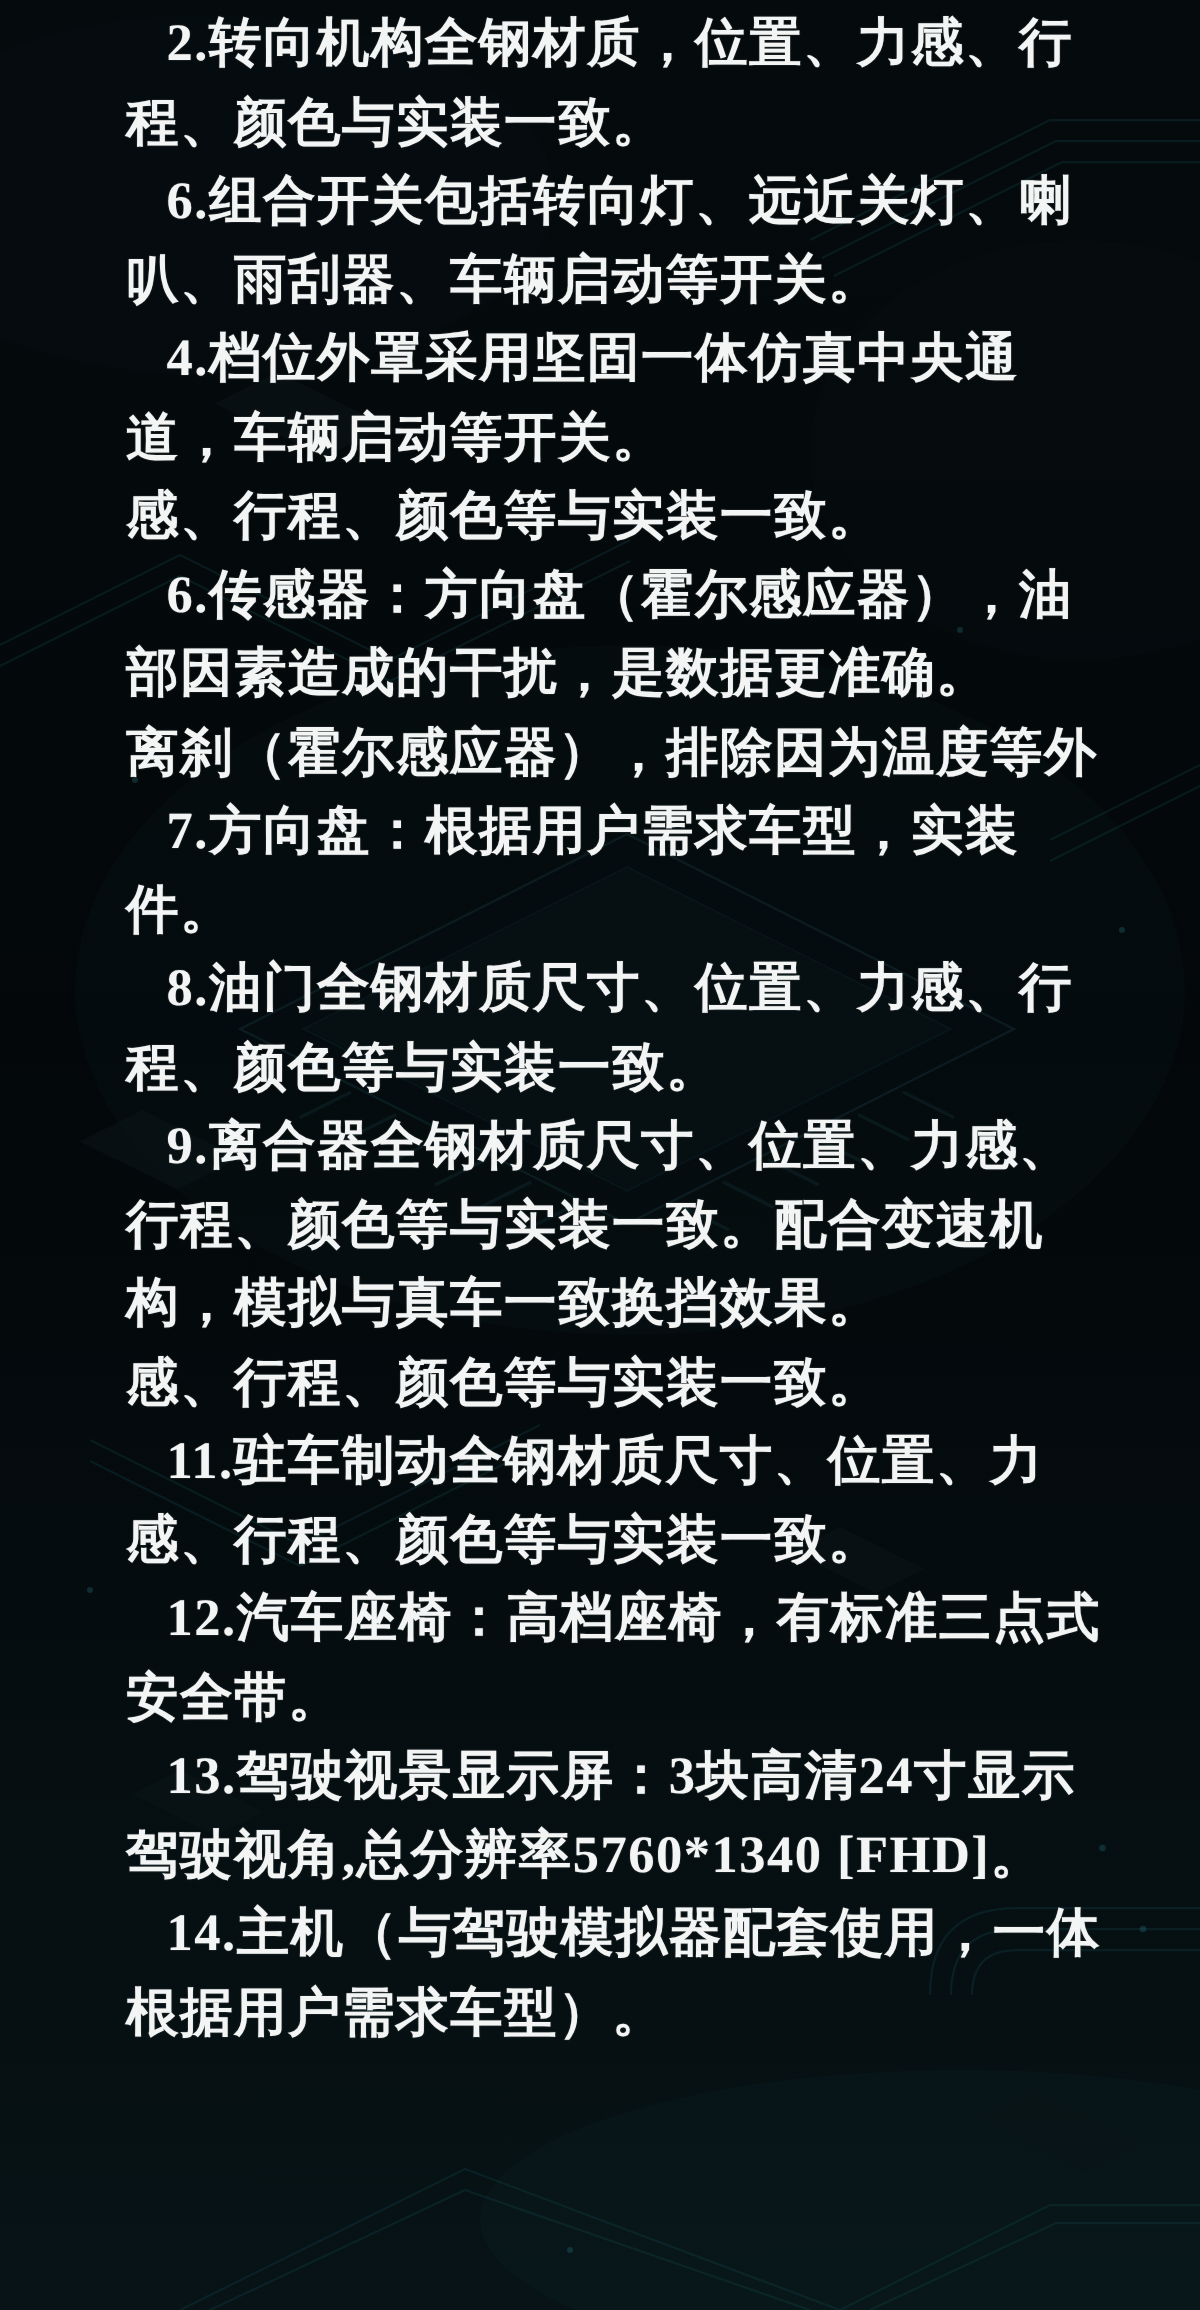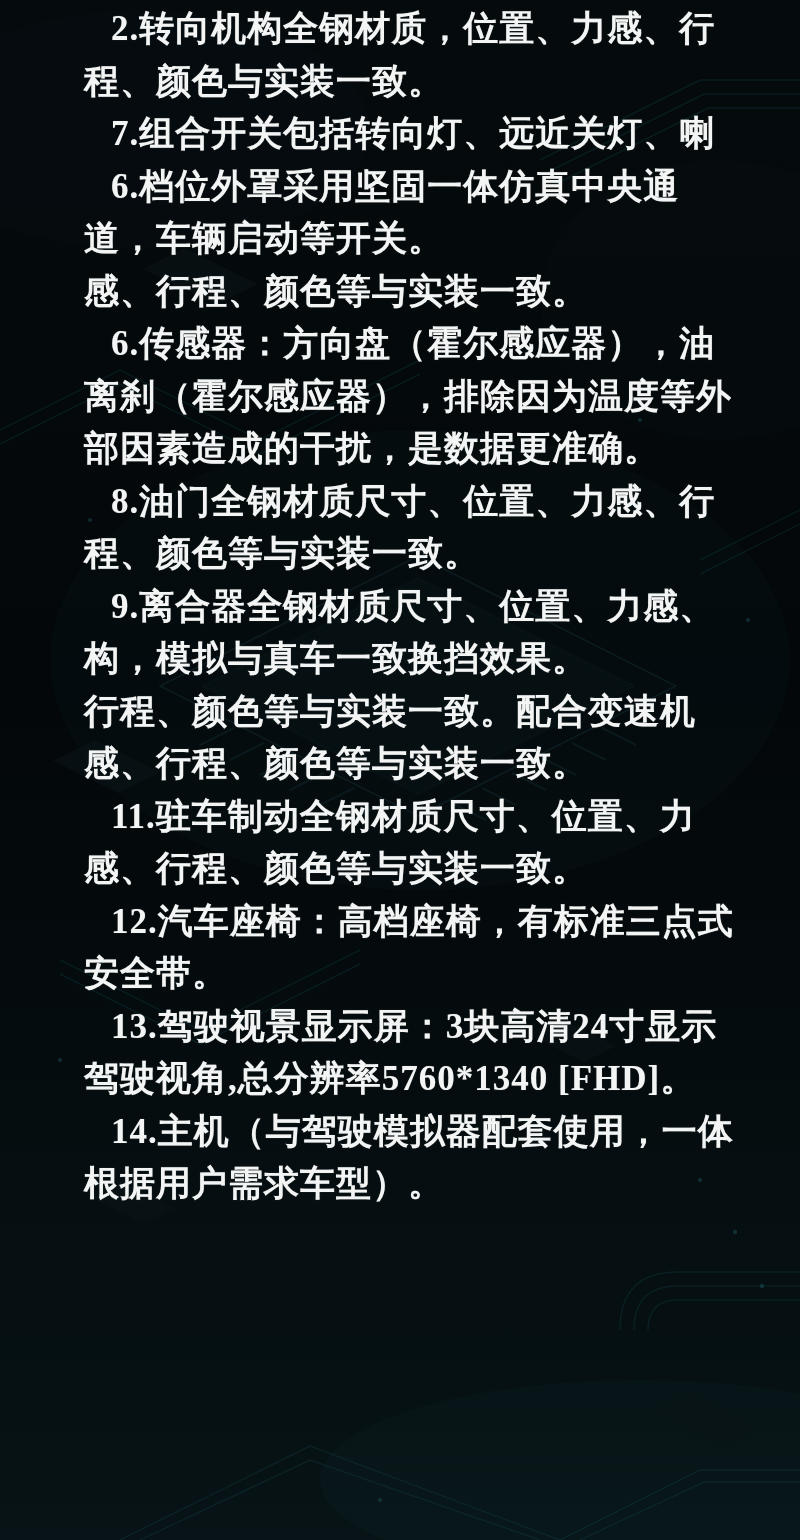--- a/index.html
+++ b/index.html
@@ -126,48 +126,53 @@
   </svg>
 
   <div class="text-layer">
 
     <p class="para">
       <span class="line first">2.转向机构全钢材质，位置、力感、行</span>
       <span class="line">程、颜色与实装一致。</span>
     </p>
 
     <p class="para">
-      <span class="line first">7.组合开关包括转向灯、远近关灯、喇</span>
+      <span class="line first">6.组合开关包括转向灯、远近关灯、喇</span>
+      <span class="line">叭、雨刮器、车辆启动等开关。</span>
     </p>
 
     <p class="para">
-      <span class="line first">6.档位外罩采用坚固一体仿真中央通</span>
+      <span class="line first">4.档位外罩采用坚固一体仿真中央通</span>
       <span class="line">道，车辆启动等开关。</span>
     </p>
 
     <p class="para">
       <span class="line">感、行程、颜色等与实装一致。</span>
     </p>
 
     <p class="para">
       <span class="line first">6.传感器：方向盘（霍尔感应器），油</span>
+      <span class="line">部因素造成的干扰，是数据更准确。</span>
       <span class="line">离刹（霍尔感应器），排除因为温度等外</span>
-      <span class="line">部因素造成的干扰，是数据更准确。</span>
     </p>
 
+    <p class="para">
+      <span class="line first">7.方向盘：根据用户需求车型，实装</span>
+      <span class="line">件。</span>
+    </p>
 
     <p class="para">
       <span class="line first">8.油门全钢材质尺寸、位置、力感、行</span>
       <span class="line">程、颜色等与实装一致。</span>
     </p>
 
     <p class="para">
       <span class="line first">9.离合器全钢材质尺寸、位置、力感、</span>
+      <span class="line">行程、颜色等与实装一致。配合变速机</span>
       <span class="line">构，模拟与真车一致换挡效果。</span>
-      <span class="line">行程、颜色等与实装一致。配合变速机</span>
     </p>
 
     <p class="para">
       <span class="line">感、行程、颜色等与实装一致。</span>
     </p>
 
     <p class="para">
       <span class="line first">11.驻车制动全钢材质尺寸、位置、力</span>
       <span class="line">感、行程、颜色等与实装一致。</span>
     </p>

